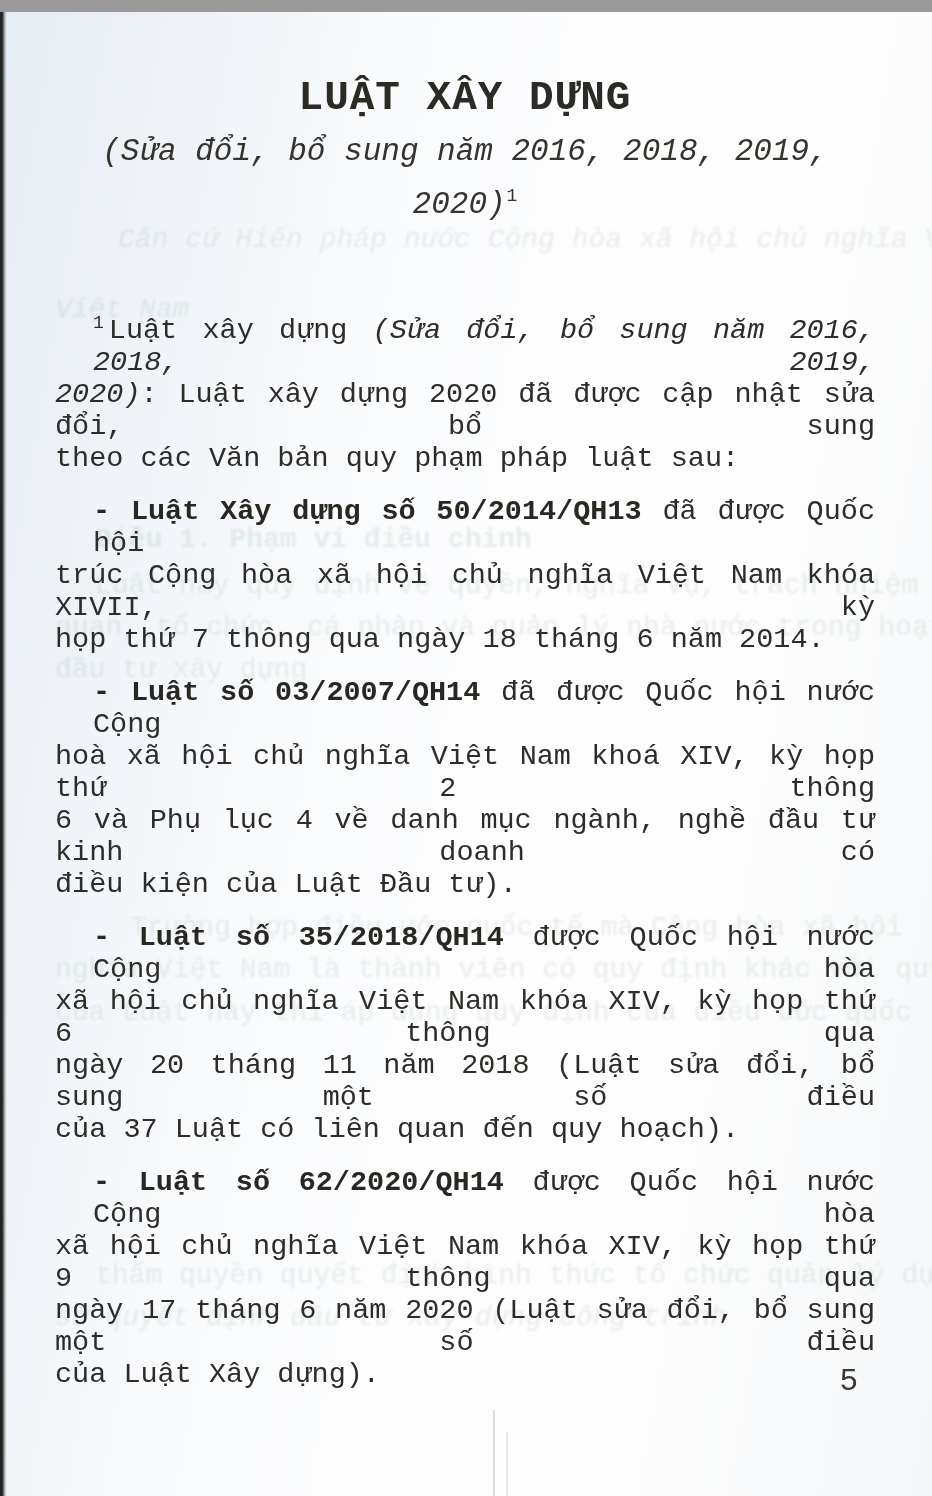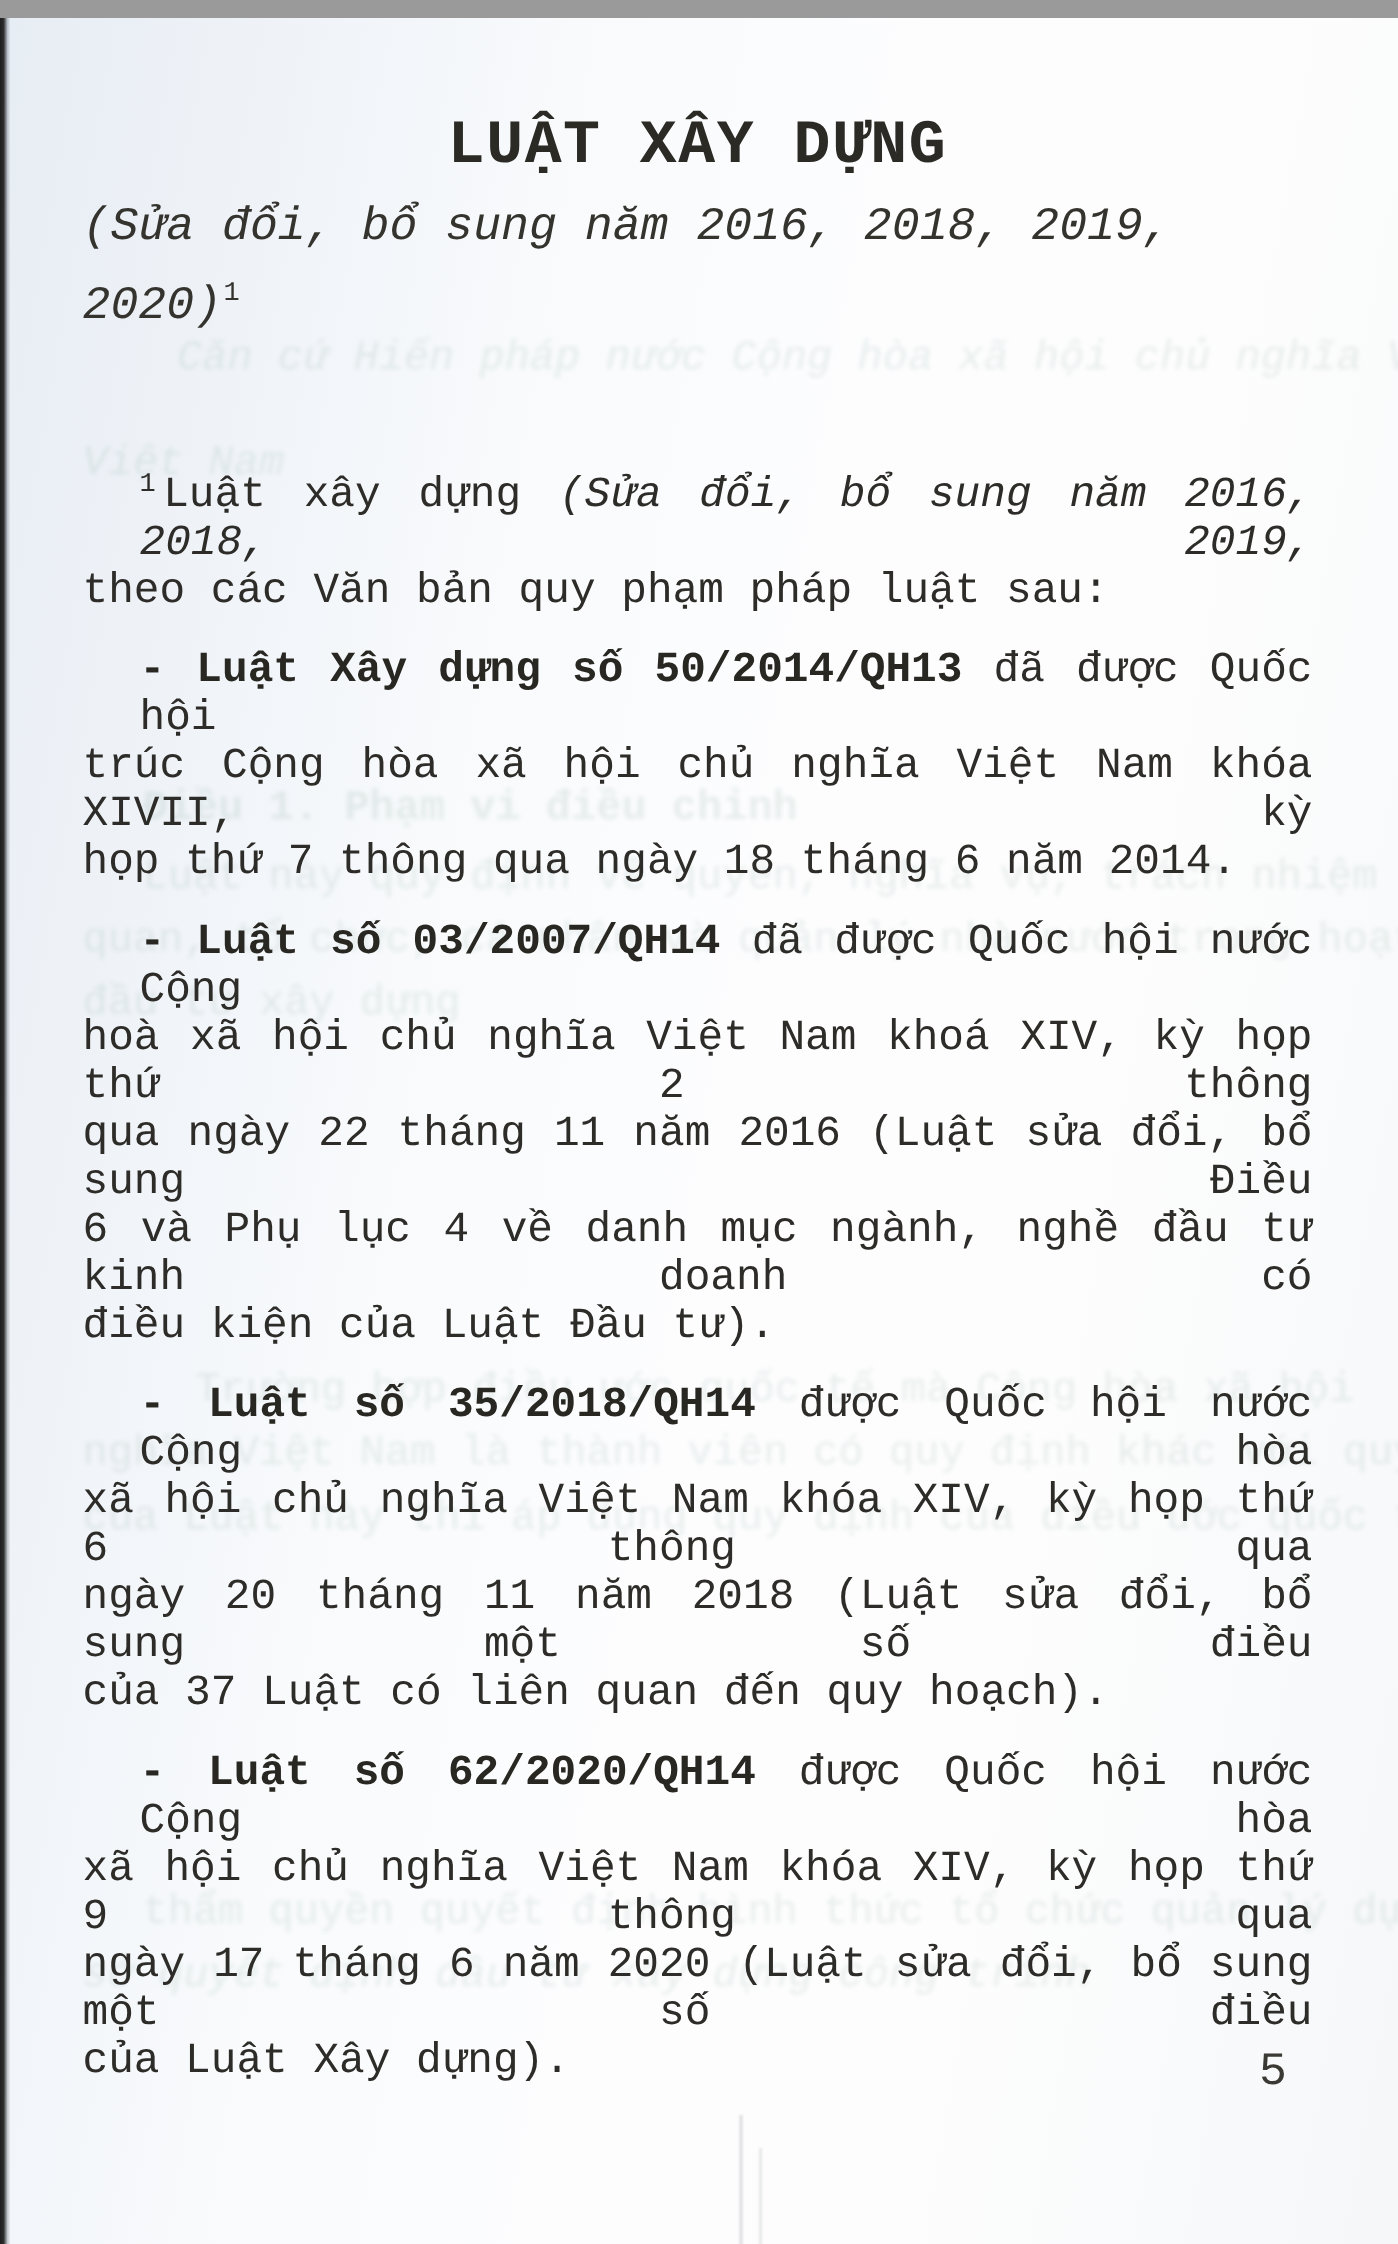--- a/index.html
+++ b/index.html
@@ -44,21 +44,21 @@
   .doc-title {
     margin: 0 0 8px 0;
     text-align: center;
     font-size: 41px;
     font-weight: bold;
     line-height: 48px;
     letter-spacing: 1px;
     color: #2b2a25;
   }
   .doc-subtitle {
-    text-align: left;
+    text-align: center;
     font-size: 31px;
     font-style: italic;
     line-height: 44px;
     color: #34332e;
   }
   .doc-subtitle sup { font-size: 18px; font-style: normal; vertical-align: 12px; margin-left: 1px; }
   .body { margin-top: 80px; font-size: 28.5px; line-height: 32px; }
   .para { margin: 0 0 21px 0; }
   .para:last-child { margin-bottom: 0; }
   .line { text-align: justify; text-align-last: justify; }
@@ -101,31 +101,31 @@
   <div class="streak" style="left:493px; top:1398px; height:98px;"></div>
   <div class="streak" style="left:506px; top:1420px; height:76px; opacity:0.7;"></div>
 
   <div class="content">
     <h1 class="doc-title">LUẬT XÂY DỰNG</h1>
     <div class="doc-subtitle"><span>(Sửa đổi, bổ sung năm 2016, 2018, 2019, 2020)</span><sup>1</sup></div>
 
     <div class="body">
         <div class="para">
           <div class="line para-first"><sup class="seg-sup">1</sup><span class="seg-normal">Luật xây dựng </span><span class="seg-italic">(Sửa đổi, bổ sung năm 2016, 2018, 2019,</span></div>
+          <div class="line"><span class="seg-italic">2020)</span><span class="seg-normal">: Luật xây dựng 2020 đã được cập nhật sửa đổi, bổ sung</span></div>
           <div class="line para-last"><span class="seg-normal">theo các Văn bản quy phạm pháp luật sau:</span></div>
         </div>
         <div class="para">
           <div class="line para-first"><span class="seg-bold">- Luật Xây dựng số 50/2014/QH13 </span><span class="seg-normal">đã được Quốc hội</span></div>
           <div class="line"><span class="seg-normal">trúc Cộng hòa xã hội chủ nghĩa Việt Nam khóa XIVII, kỳ</span></div>
           <div class="line para-last"><span class="seg-normal">họp thứ 7 thông qua ngày 18 tháng 6 năm 2014.</span></div>
         </div>
         <div class="para">
           <div class="line para-first"><span class="seg-bold">- Luật số 03/2007/QH14 </span><span class="seg-normal">đã được Quốc hội nước Cộng</span></div>
           <div class="line"><span class="seg-normal">hoà xã hội chủ nghĩa Việt Nam khoá XIV, kỳ họp thứ 2 thông</span></div>
-          <div class="line"><span class="seg-normal">qua ngày 22 tháng 11 năm 2016 (Luật sửa đổi, bổ sung Điều</span></div>
           <div class="line"><span class="seg-normal">6 và Phụ lục 4 về danh mục ngành, nghề đầu tư kinh doanh có</span></div>
           <div class="line para-last"><span class="seg-normal">điều kiện của Luật Đầu tư).</span></div>
         </div>
         <div class="para">
           <div class="line para-first"><span class="seg-bold">- Luật số 35/2018/QH14 </span><span class="seg-normal">được Quốc hội nước Cộng hòa</span></div>
           <div class="line"><span class="seg-normal">xã hội chủ nghĩa Việt Nam khóa XIV, kỳ họp thứ 6 thông qua</span></div>
           <div class="line"><span class="seg-normal">ngày 20 tháng 11 năm 2018 (Luật sửa đổi, bổ sung một số điều</span></div>
           <div class="line para-last"><span class="seg-normal">của 37 Luật có liên quan đến quy hoạch).</span></div>
         </div>
         <div class="para">

